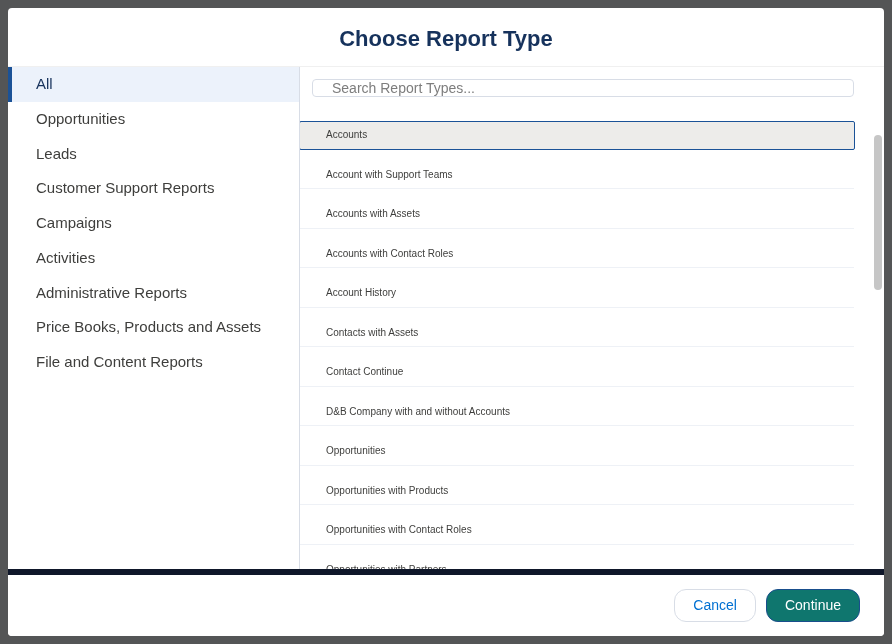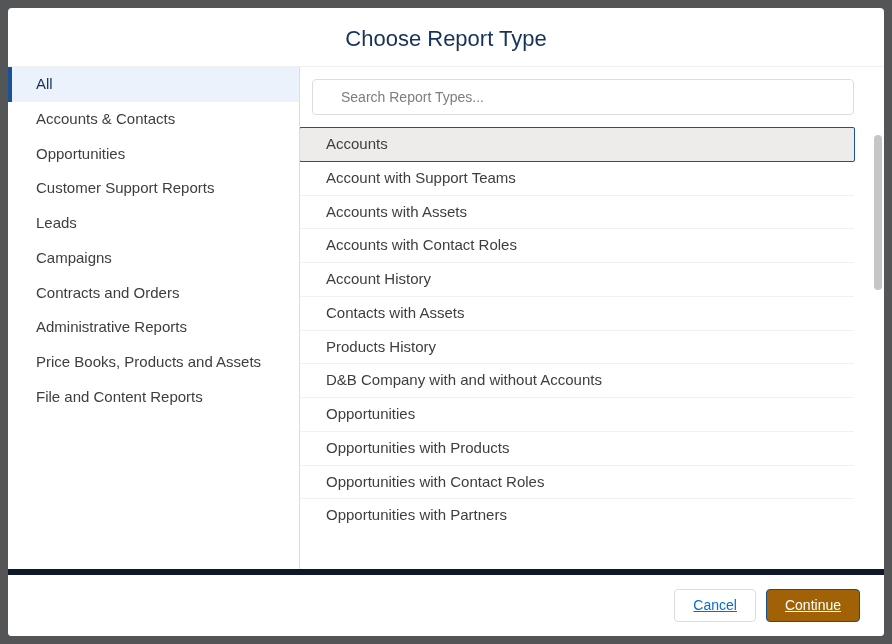--- a/index.html
+++ b/index.html
@@ -27,21 +27,21 @@
       flex-direction: column;
       overflow: hidden;
     }
     .modal-header {
       text-align: center;
       padding: 18px 0 14px 0;
       border-bottom: 1px solid #f0f0f0;
     }
     .modal-title {
       font-size: 22px;
-      font-weight: 400;
+      font-weight: 700;
       color: #16325c;
     }
     .modal-body {
       flex: 1;
       display: flex;
       overflow: hidden;
       border-bottom: 6px solid #0f172a;
     }
     .sidebar {
       width: 292px;
@@ -75,41 +75,41 @@
       display: flex;
       flex-direction: column;
       overflow: hidden;
       position: relative;
     }
     .search-wrap {
       padding: 12px 30px 12px 12px;
     }
     .search-input {
       width: 100%;
-      height: 36px;
+      height: 18px;
       border: 1px solid #d8dde6;
       border-radius: 4px;
-      padding: 0 28px;
+      padding: 0 19px;
       font-size: 14px;
       color: #3e3e3c;
       outline: none;
     }
     .search-input::placeholder {
       color: #7d7d7d;
     }
     .list-container {
       flex: 1;
       overflow-y: auto;
       padding: 0 12px 0 0;
       position: relative;
     }
     .report-item {
-      margin: 0 18px 0 0;
+      margin: 12px 18px 0 0;
       padding: 7px 12px 7px 26px;
-      font-size: 15px;
+      font-size: 10px;
       color: #3e3e3c;
       cursor: pointer;
       border-bottom: 1px solid #eef1f6;
       line-height: 1.25;
     }
     .report-item:last-child {
       border-bottom: none;
     }
     .report-item.selected {
       background: #edecea;
@@ -121,33 +121,32 @@
     .modal-footer {
       padding: 14px 24px;
       display: flex;
       justify-content: flex-end;
       gap: 10px;
       background: #ffffff;
     }
     .btn {
       font-size: 14px;
       padding: 7px 18px;
-      border-radius: 4px;
+      border-radius: 12px;
       cursor: pointer;
       border: 1px solid transparent;
       line-height: 1.2;
-      text-decoration: underline;
     }
     .btn-cancel {
       background: #ffffff;
       color: #0070d2;
       border: 1px solid #d8dde6;
     }
     .btn-continue {
-      background: #a16207;
+      background: #0f766e;
       color: #ffffff;
       border: 1px solid #194e8c;
     }
     
     .fake-scrollbar {
       position: absolute;
       right: 2px;
       top: 68px;
       width: 8px;
       height: 155px;
@@ -161,43 +160,42 @@
 <div class="modal">
 
   <div class="modal-header">
     <h1 class="modal-title">Choose Report Type</h1>
   </div>
 
   <div class="modal-body">
 
     <div class="sidebar" id="sidebar">
         <div class="sidebar-item active">All</div>
-        <div class="sidebar-item">Accounts &amp; Contacts</div>
         <div class="sidebar-item">Opportunities</div>
+        <div class="sidebar-item">Leads</div>
         <div class="sidebar-item">Customer Support Reports</div>
-        <div class="sidebar-item">Leads</div>
         <div class="sidebar-item">Campaigns</div>
-        <div class="sidebar-item">Contracts and Orders</div>
+        <div class="sidebar-item">Activities</div>
         <div class="sidebar-item">Administrative Reports</div>
         <div class="sidebar-item">Price Books, Products and Assets</div>
         <div class="sidebar-item">File and Content Reports</div>
       </div>
 
     <div class="main-pane">
       <div class="search-wrap">
         <input type="text" class="search-input" placeholder="Search Report Types..." style="">
       </div>
       <div class="list-container" id="report-list">
           <div class="report-item selected">Accounts</div>
           <div class="report-item">Account with Support Teams</div>
           <div class="report-item">Accounts with Assets</div>
           <div class="report-item">Accounts with Contact Roles</div>
           <div class="report-item">Account History</div>
           <div class="report-item">Contacts with Assets</div>
-          <div class="report-item">Products History</div>
+          <div class="report-item">Contact Continue</div>
           <div class="report-item">D&amp;B Company with and without Accounts</div>
           <div class="report-item">Opportunities</div>
           <div class="report-item">Opportunities with Products</div>
           <div class="report-item">Opportunities with Contact Roles</div>
           <div class="report-item">Opportunities with Partners</div>
         </div>
       <div class="fake-scrollbar"></div>
     </div>
 
   </div>

